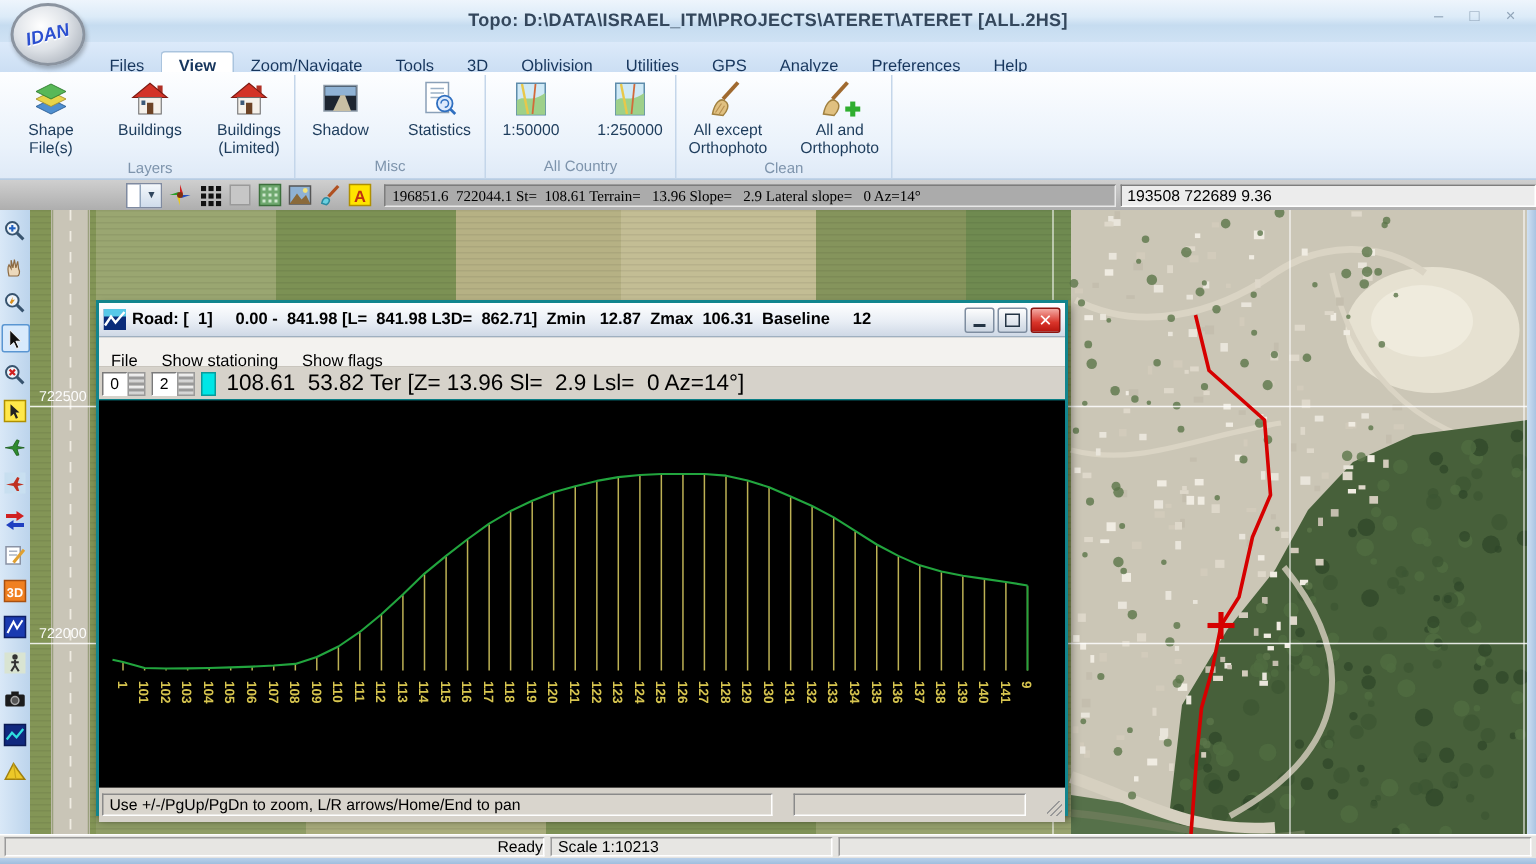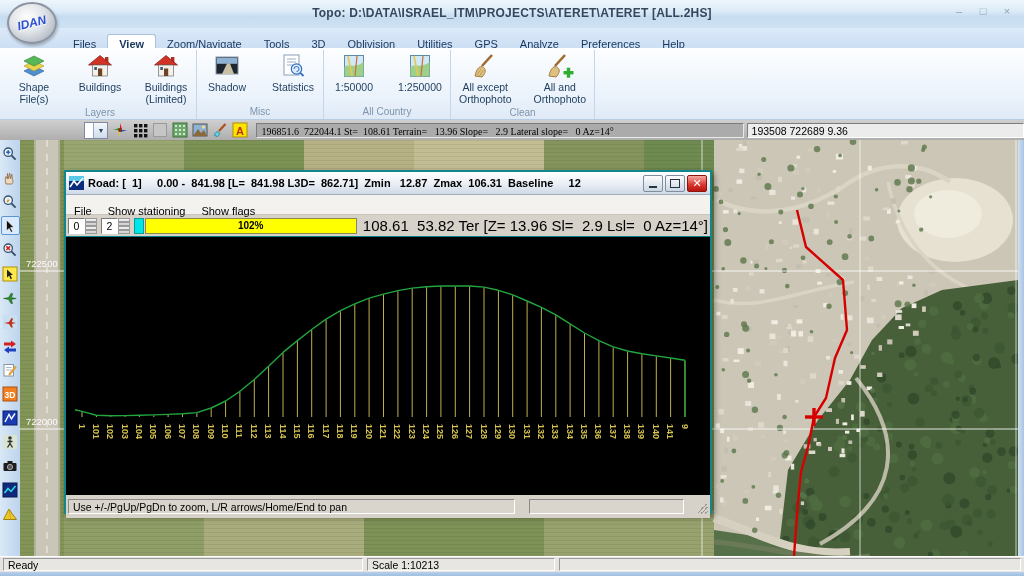--- a/index.html
+++ b/index.html
@@ -43,21 +43,21 @@
   #cursor-readout{margin-left:3px;width:296px;height:15px;border:1px solid;border-color:#7d7d7d #ffffff #ffffff #7d7d7d;
     background:#ececec;font-size:10.5px;white-space:pre;line-height:15px;padding-left:4px;box-sizing:border-box;}
   
   #left-toolbar{position:absolute;left:0;top:140px;width:20px;height:416px;
     background:linear-gradient(90deg,#d9e8f7,#bcd4ec);display:flex;flex-direction:column;align-items:center;padding-top:4px;box-sizing:border-box;gap:5px;}
   .tool-btn{width:17px;height:17px;display:flex;align-items:center;justify-content:center;border:1px solid transparent;border-radius:2px;cursor:default;}
   .tool-btn.active{border-color:#5a96d2;background:#d8eafc;}
   #map{position:absolute;left:20px;top:140px;width:998px;height:416px;overflow:hidden;background:#8a9a62;}
   #map-frame-right{position:absolute;left:1018px;top:140px;width:6px;height:416px;background:linear-gradient(90deg,#cfe0f2,#a9c4e2);}
   
-  #road-window{position:absolute;left:64px;top:170px;width:648px;height:344px;
+  #road-window{position:absolute;left:64px;top:200px;width:648px;height:344px;
     border:2px solid #12858d;background:#d6d2ca;box-sizing:border-box;box-shadow:2px 3px 6px rgba(0,0,0,.45);}
   #rw-titlebar{height:22px;background:linear-gradient(#ffffff,#e9eef5 55%,#cfd9e6);display:flex;align-items:center;padding:0 3px;border-bottom:1px solid #9fb0c0;}
   #rw-title{font-size:11px;font-weight:bold;white-space:pre;overflow:hidden;flex:1;}
   .rw-btn{width:18px;height:15px;margin-left:2px;border:1px solid #7e8da0;border-radius:2px;
     background:linear-gradient(#fdfdfd,#ccd6e2);display:flex;align-items:center;justify-content:center;font-size:10px;color:#243444;cursor:default;}
   .rw-btn .minbar{width:8px;height:2px;background:#243444;margin-top:7px;}
   .rw-btn .maxbox{width:8px;height:7px;border:1.5px solid #243444;}
   #rw-close{background:linear-gradient(#f3a9a2,#d9342a 60%,#b8160f);border-color:#8c1510;color:#fff;font-weight:bold;font-size:11px;}
   #rw-menubar{height:19px;background:#f3f2ef;display:flex;align-items:center;border-bottom:1px solid #c9c5bd;}
   .rw-menu-item{padding:2px 8px;font-size:11px;margin-top:12px;}
@@ -75,21 +75,21 @@
   #rw-statusbar{height:21px;background:#d6d2ca;display:flex;align-items:center;padding:1px 2px;gap:14px;}
   .rw-sb-panel{height:15px;border:1px solid;border-color:#8a8a8a #fff #fff #8a8a8a;background:#d9d5cd;font-size:10.5px;line-height:15px;padding-left:4px;box-sizing:border-box;white-space:pre;}
   #rw-sb1{width:447px;}
   #rw-sb2{flex:1;}
   #rw-grip{width:10px;height:10px;margin-top:5px;background:
     linear-gradient(135deg,transparent 40%,#999 40%,#999 46%,transparent 46%,transparent 60%,#999 60%,#999 66%,transparent 66%,transparent 80%,#999 80%,#999 86%,transparent 86%);}
   
   #statusbar{position:absolute;left:0;top:556px;width:1024px;height:16px;background:#e5e4e1;border-top:1px solid #fff;
     display:flex;align-items:center;padding:1px 3px;box-sizing:border-box;gap:4px;}
   .sb-panel{height:13px;border:1px solid;border-color:#9a9a9a #fff #fff #9a9a9a;font-size:10.5px;line-height:13px;padding-left:4px;box-sizing:border-box;background:#e7e6e3;}
-  #sb-ready{width:360px;}
+  #sb-ready{width:360px;text-align:right;}
   #sb-scale{width:188px;}
   #sb-extra{flex:1;}
   #bottom-frame{position:absolute;left:0;top:572px;width:1024px;height:4px;background:linear-gradient(#b9d0ea,#9fbede);}
   svg{display:block;}
 </style>
 </head>
 <body>
 
 <div id="app">
 
@@ -934,21 +934,20 @@
         <div class="spin-arrows">
             <div>
               <div class="tri-up"></div>
             </div>
             <div>
               <div class="tri-down"></div>
             </div>
           </div>
       </div>
       <div id="rw-cyan"></div>
-      <div id="rw-progress">102%</div>
       <div id="rw-readout">108.61  53.82 Ter [Z= 13.96 Sl=  2.9 Lsl=  0 Az=14°]</div>
     </div>
     <div id="rw-chart">
       <svg id="profile-svg" width="644" height="258" viewBox="0 0 644 258">
           <rect x="0" y="0" width="644" height="258" fill="#000"></rect>
           <line x1="16.0" y1="180" x2="16.0" y2="174.9" stroke="#bdb154" stroke-width="1"></line>
           <line x1="30.4" y1="180" x2="30.4" y2="178.8" stroke="#bdb154" stroke-width="1"></line>
           <line x1="44.7" y1="180" x2="44.7" y2="179.2" stroke="#bdb154" stroke-width="1"></line>
           <line x1="59.1" y1="180" x2="59.1" y2="179.1" stroke="#bdb154" stroke-width="1"></line>
           <line x1="73.4" y1="180" x2="73.4" y2="178.8" stroke="#bdb154" stroke-width="1"></line>

